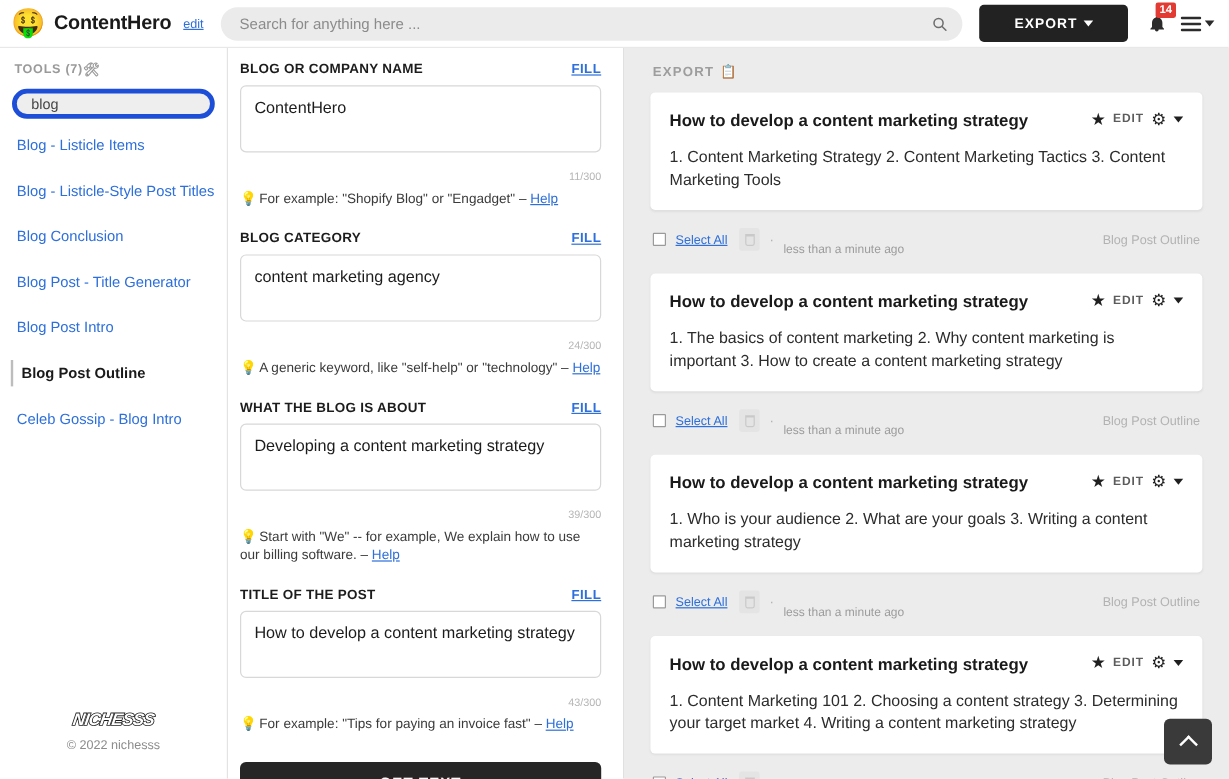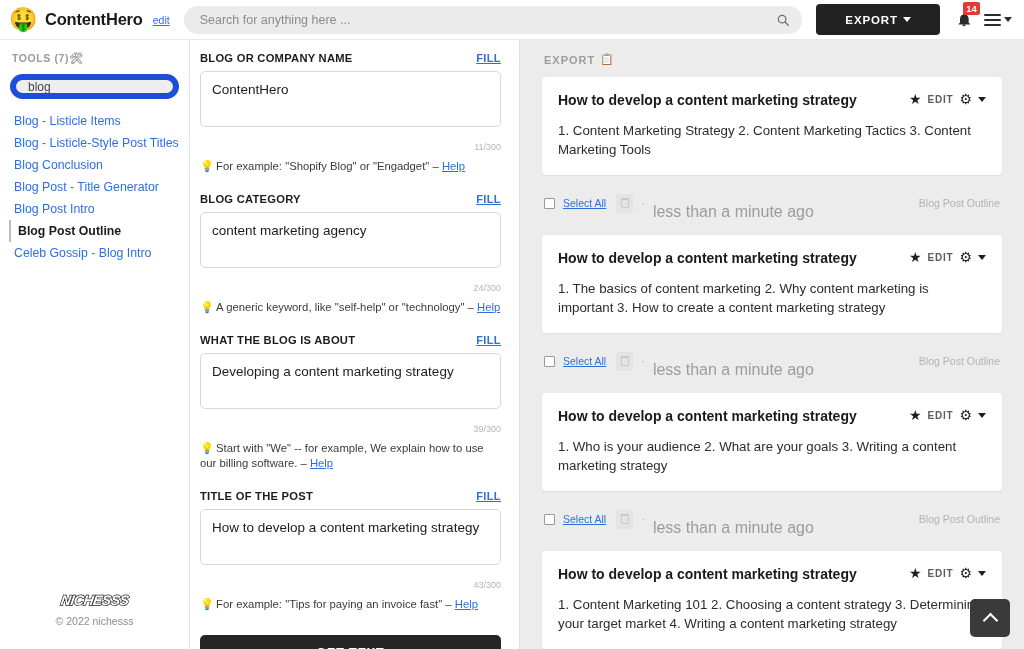--- a/index.html
+++ b/index.html
@@ -59,25 +59,25 @@
 
   
   .sidebar {
     width: 190px; flex: 0 0 190px; background: #fff; border-right: 1px solid #e3e3e3;
     display: flex; flex-direction: column; padding: 12px 10px 0 10px; position: relative;
   }
   .tools-head { font-size: 10.5px; font-weight: bold; color: #9a9a9a; letter-spacing: 0.6px;
     display: flex; align-items: flex-start; gap: 0; margin-bottom: 9px; padding-left: 2px;}
   .tools-icon { font-size: 11px; }
   .tool-filter {
-    width: 100%; height: 25px; border-radius: 13px; background: #eeeeee; border: 6px solid #1d4ed8;
+    width: 100%; height: 25px; border-radius: 13px; background: #eeeeee; border: 4px solid #1d4ed8;
     font-size: 12px; color: #454545; padding: 0 12px; outline: none;
     font-family: "Liberation Sans", sans-serif; margin-bottom: 11px;
   }
-  .tool-list { display: flex; flex-direction: column; gap: 0; }
+  .tool-list { display: flex; flex-direction: column; gap: 16px; }
   .tool-item {
     font-size: 12.3px; color: #2d6fdb; padding: 4px 2px 4px 4px; cursor: pointer;
     line-height: 14px; white-space: nowrap;
   }
   .tool-item.active {
     color: #1a1a1a; font-weight: bold; border-left: 2px solid #bdbdbd; padding-left: 7px; margin-left: -1px;
   }
   .sidebar-footer { margin-top: auto; padding-bottom: 22px; text-align: center; }
   .niche-logo {
     display: inline-block; font-size: 14px; font-weight: bold; font-style: italic;
@@ -149,21 +149,21 @@
   .select-cb { width: 11px; height: 11px; border: 1px solid #9a9a9a; border-radius: 1px;
     background: #fff; cursor: pointer; flex: 0 0 auto; }
   .select-all { color: #2d6fdb; text-decoration: underline; font-size: 10.5px; cursor: pointer; }
   .trash-btn {
     width: 17px; height: 19px; background: #e4e4e4; border-radius: 2px; cursor: pointer;
     display: flex; align-items: center; justify-content: center; margin-left: 2px;
   }
   .trash-glyph { width: 8px; height: 10px; border: 1px solid #c9c9c9; border-radius: 0 0 2px 2px;
     border-top: 2px solid #c9c9c9; }
   .foot-dot { color: #b0b0b0; font-size: 11px; }
-  .foot-time { color: #9c9c9c; font-size: 16px; margin-top: 18px; }
+  .foot-time { color: #9c9c9c; font-size: 10px; margin-top: 18px; }
   .foot-tag { margin-left: auto; color: #b2b2b2; font-size: 10.5px; }
 
   .scrolltop-btn {
     position: absolute; right: 14px; bottom: 12px; width: 40px; height: 38px;
     background: #3a3a3a; border-radius: 5px; display: flex; align-items: center;
     justify-content: center; cursor: pointer; z-index: 9;
   }
   .scrolltop-chevron { width: 11px; height: 11px; border-left: 2.5px solid #fff;
     border-top: 2.5px solid #fff; transform: rotate(45deg); margin-top: 4px; }
 </style>

